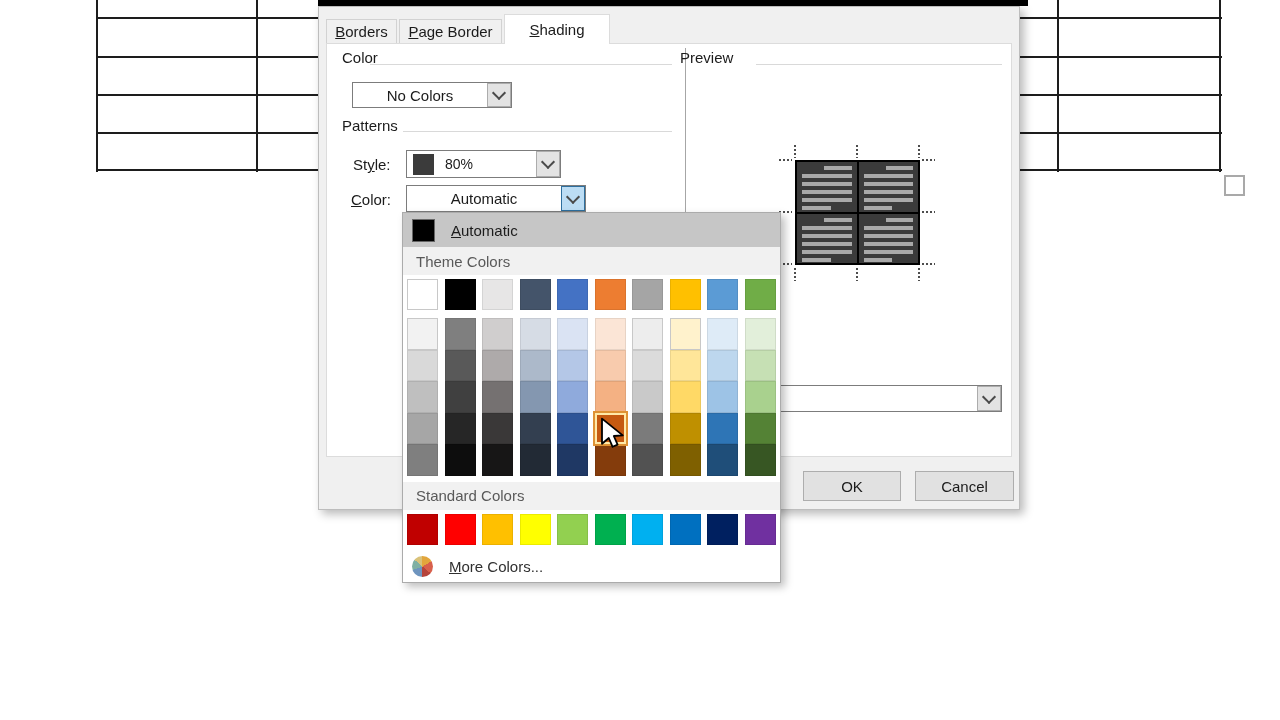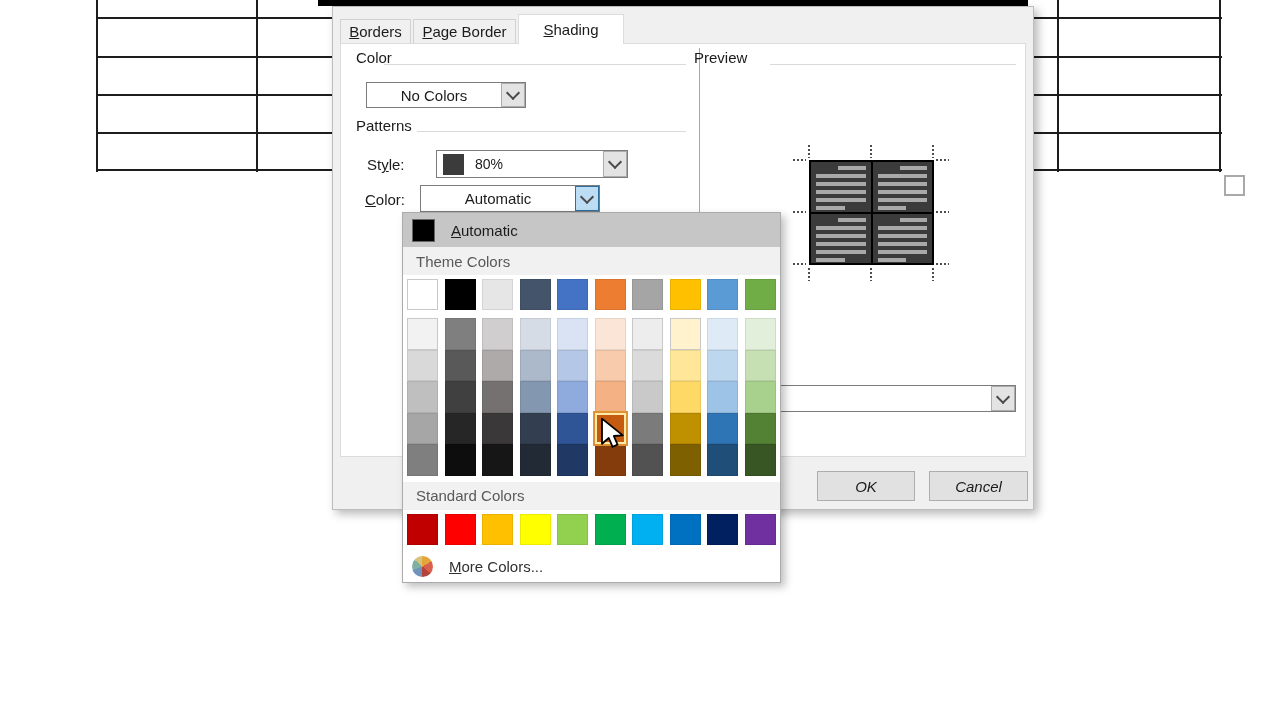--- a/index.html
+++ b/index.html
@@ -12,21 +12,21 @@
   .hline{height:2px;left:96px;width:1126px;}
   .vline{width:2px;top:0;height:172px;}
   .size-handle{position:absolute;left:1224px;top:175px;width:17px;height:17px;
        border:2px solid #a9a9a9;background:#fff;}
 
   .black-bar{position:absolute;left:318px;top:0;width:710px;height:6px;background:#000;}
 
   
   .dialog{position:absolute;left:318px;top:6px;width:702px;height:504px;
        background:#f0f0f0;border:1px solid #bdbdbd;box-sizing:border-box;
-       box-shadow:4px 4px 9px rgba(0,0,0,.28);margin-left:14px;}
+       box-shadow:4px 4px 9px rgba(0,0,0,.28);}
   .tab{position:absolute;top:12px;height:24px;background:#f0f0f0;
        border:1px solid #d2d2d2;border-bottom:none;box-sizing:border-box;
        display:flex;align-items:center;justify-content:center;font-size:15px;color:#1b1b1b;}
   .tab.active{top:7px;height:30px;background:#fff;border-color:#dcdcdc;z-index:3;}
   .tab-page{position:absolute;left:7px;top:36px;width:686px;height:414px;
        background:#fff;border:1px solid #dcdcdc;box-sizing:border-box;}
 
   .lbl{position:absolute;font-size:15px;color:#1b1b1b;white-space:nowrap;}
   .ak{text-decoration:underline;}
   .gline{position:absolute;height:1px;background:#d9d9d9;}
@@ -52,21 +52,21 @@
   .pline{height:4px;background:#a9a9a9;margin-bottom:4px;}
   .pcell .pline:first-child{margin-left:22px;}
   .pcell .pline:last-child{width:58%;}
   .tickv{position:absolute;width:2px;height:13px;
        background-image:repeating-linear-gradient(to bottom,#4d4d4d 0 2px,transparent 2px 4px);}
   .tickh{position:absolute;height:2px;width:13px;
        background-image:repeating-linear-gradient(to right,#4d4d4d 0 2px,transparent 2px 4px);}
 
   .btn-push{position:absolute;height:30px;background:#e1e1e1;border:1px solid #adadad;
        box-sizing:border-box;font-size:15px;color:#1b1b1b;
-       display:flex;align-items:center;justify-content:center;cursor:default;font-style:italic;}
+       display:flex;align-items:center;justify-content:center;cursor:default;}
 
   
   .color-panel{position:absolute;left:402px;top:212px;width:379px;height:371px;
        background:#fff;border:1px solid #ababab;box-sizing:border-box;
        box-shadow:4px 4px 8px rgba(0,0,0,.25);z-index:5;}
   .auto-row{height:34px;background:#c6c6c6;display:flex;align-items:center;}
   .auto-sw{width:21px;height:21px;background:#000;border:1px solid #666;margin-left:9px;}
   .auto-label{margin-left:16px;font-size:15px;color:#1b1b1b;}
   .cp-header{height:28px;background:#f1f1f1;display:flex;align-items:center;
        padding-left:13px;font-size:15px;font-weight:400;color:#595959;}
@@ -128,21 +128,21 @@
           <span class="chev"></span>
         </div>
       </div>
 
       <div class="lbl" style="left:15px;top:73px">Patterns</div>
       <div class="gline" style="left:76px;top:87px;width:269px"></div>
 
       <div class="lbl" style="left:26px;top:112px">
         <span>St</span><span class="ak">y</span><span>le:</span>
       </div>
-      <div class="combo" style="left:95px;top:106px;width:192px;height:28px">
+      <div class="combo" style="left:79px;top:106px;width:155px;height:28px">
         <div class="val left">
           <span class="pat-sw" style="background: rgb(59, 59, 59);"></span>
           <span>80%</span>
         </div>
         <div class="btn">
           <span class="chev"></span>
         </div>
       </div>
 
       <div class="lbl" style="left:24px;top:147px">

